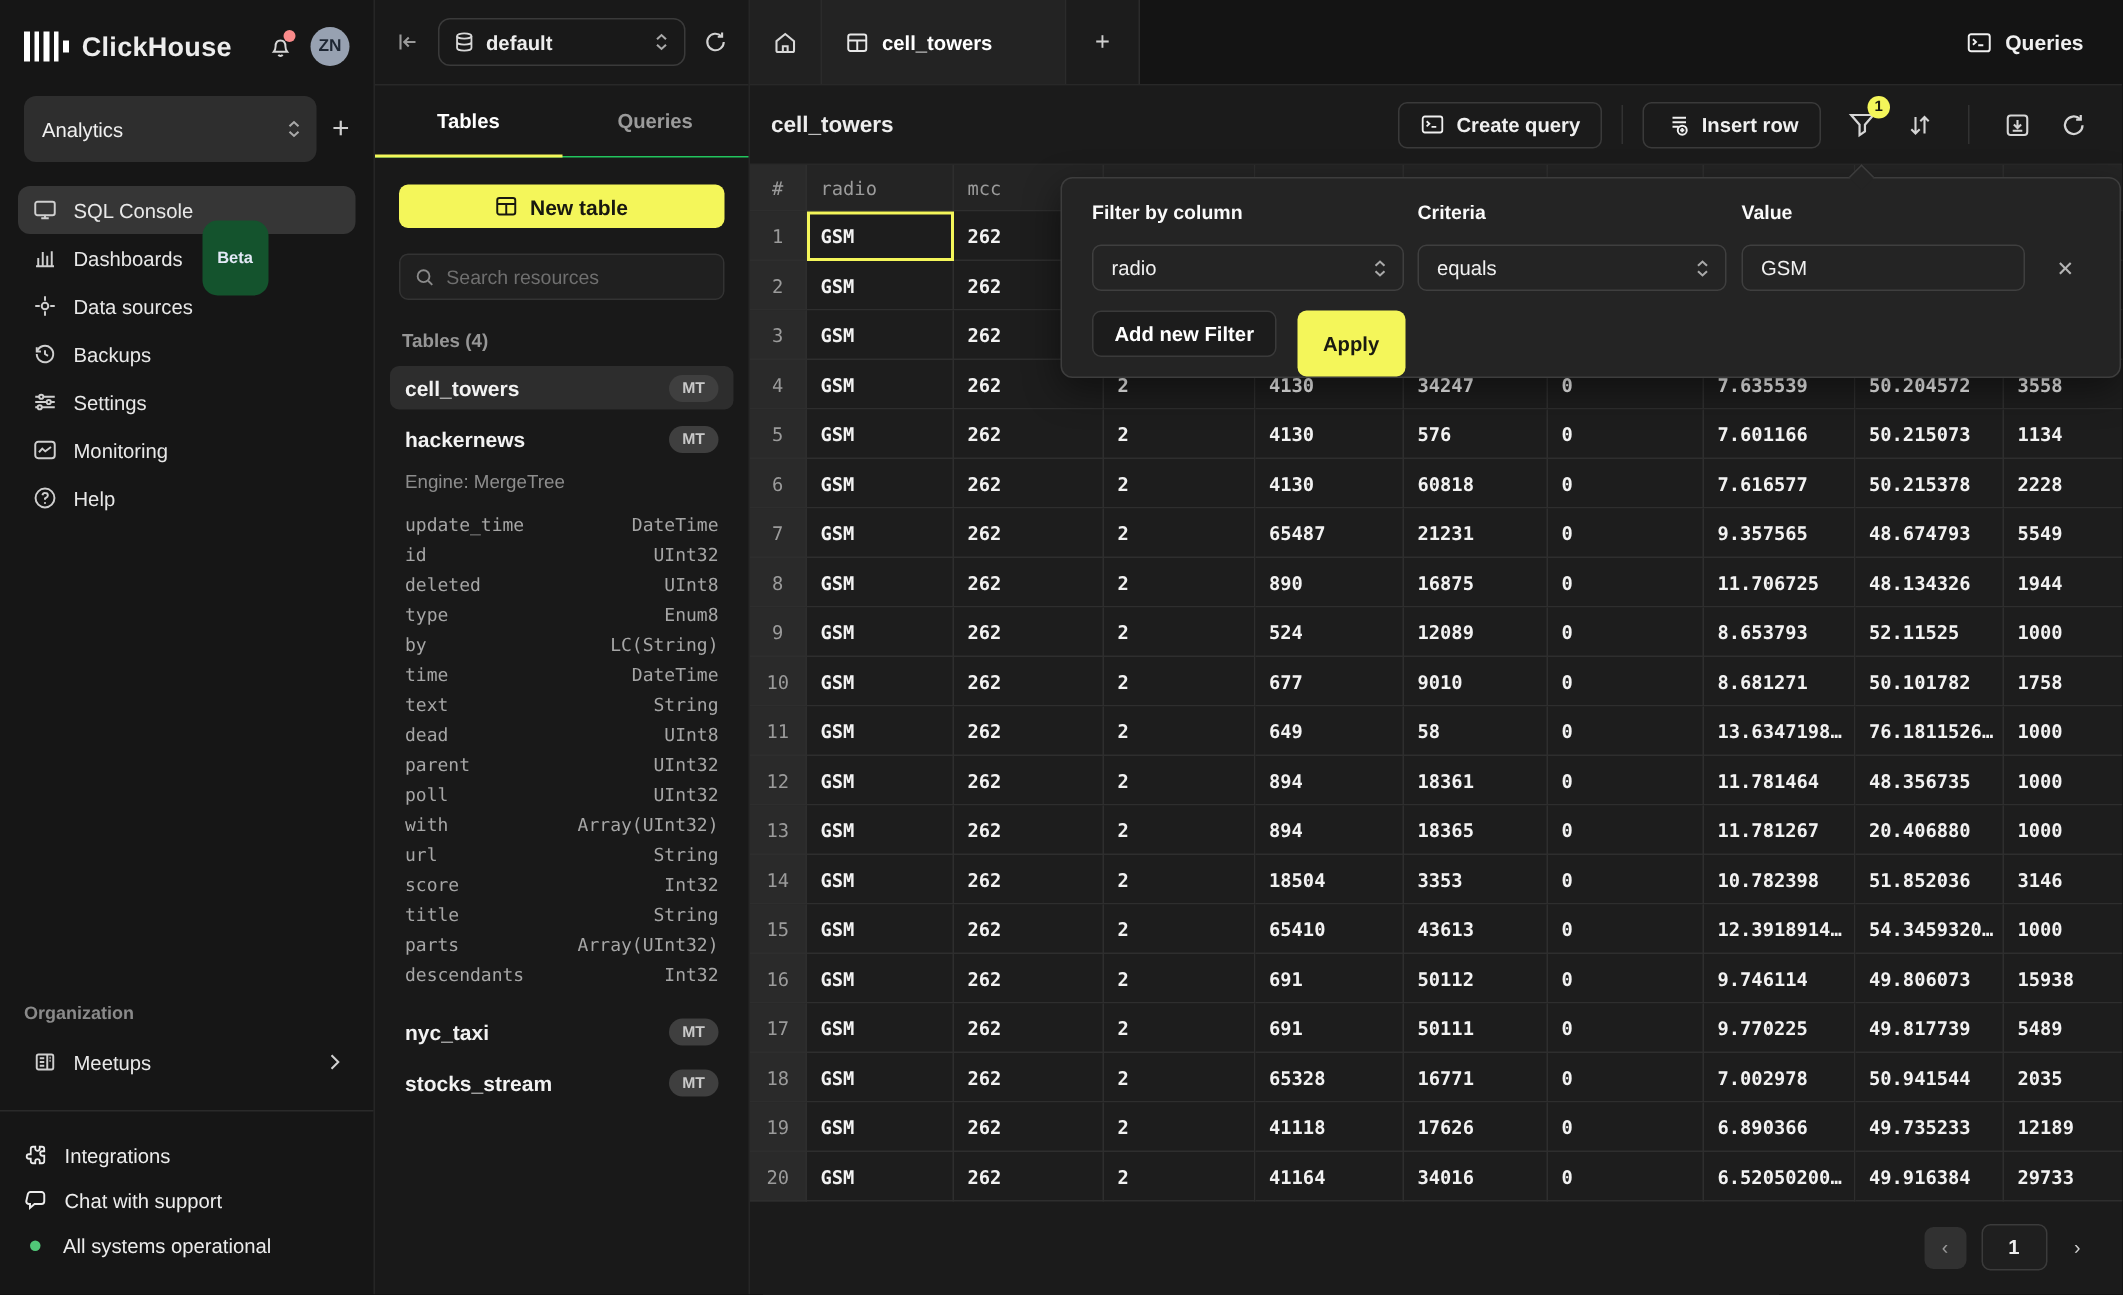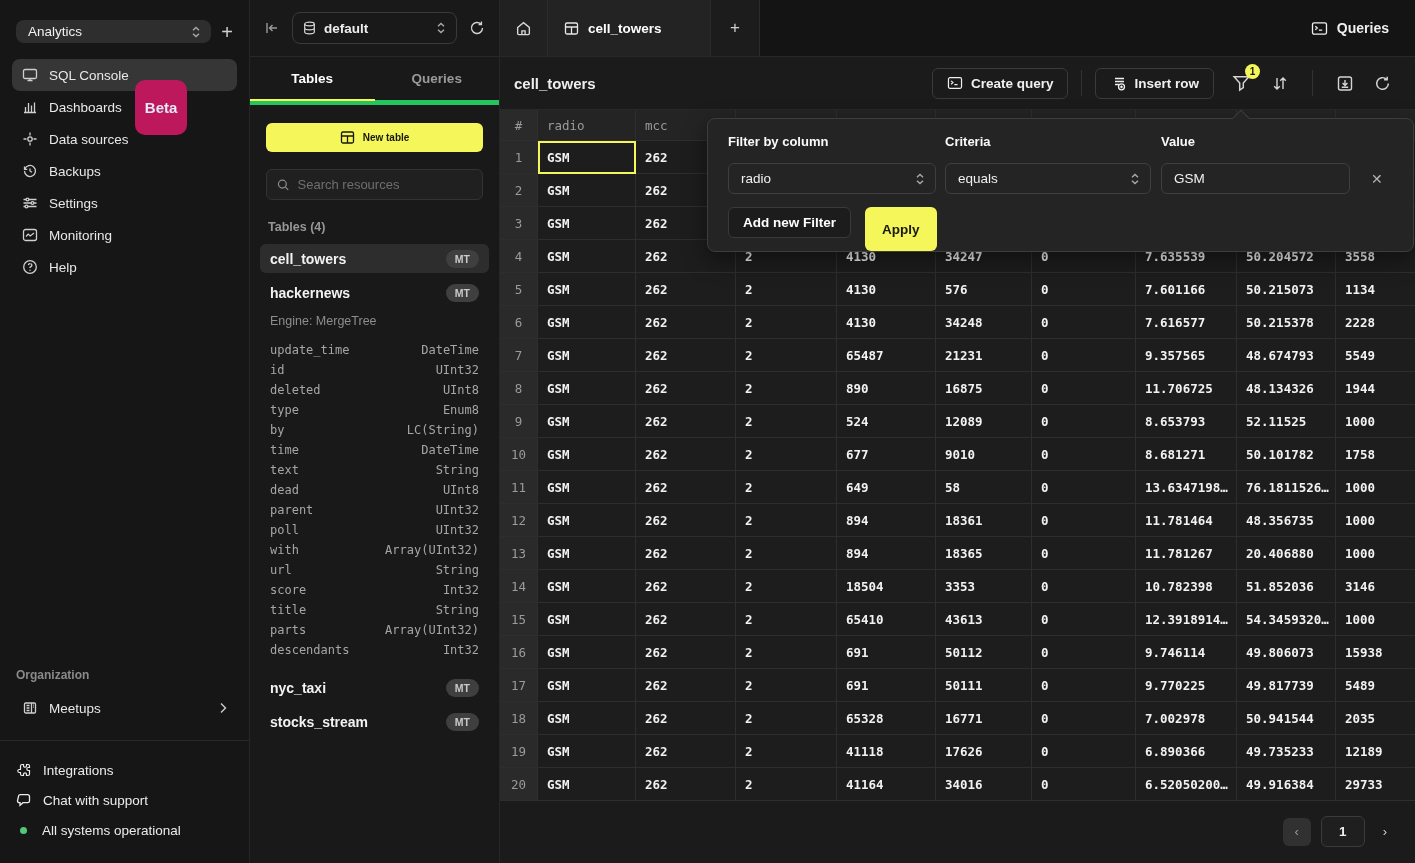--- a/index.html
+++ b/index.html
@@ -16,31 +16,31 @@
   .logo-mark i { display:block; width:3.5px; height:20px; background:#fff; }
   .logo-mark i.dot { height:8px; }
   .brand { font-size:18px; font-weight:700; letter-spacing:.2px; }
   .logo-spacer { flex:1; }
   .bell { position:relative; margin-right:12px; color:#d6d6d6; }
   .bell .reddot { position:absolute; top:-3px; right:-2px; width:8px; height:8px; border-radius:50%; background:#f98a8a; }
   .avatar { width:26px; height:26px; border-radius:50%; background:#97a1b1; color:#1d2633;
     font-size:11.5px; font-weight:700; display:flex; align-items:center; justify-content:center; }
 
   .ws-row { display:flex; align-items:center; gap:10px; padding:6px 16px 16px; }
-  .ws-select { flex:1; height:23px; background:#2e2e2e; border-radius:8px; display:flex; align-items:center;
+  .ws-select { flex:1; height:44px; background:#2e2e2e; border-radius:8px; display:flex; align-items:center;
     padding:0 10px 0 12px; font-size:13.5px; color:#f0f0f0; cursor:pointer; }
   .ws-select .grow { flex:1; }
   .plus-btn { color:#cfcfcf; font-size:20px; font-weight:400; line-height:1; cursor:pointer; }
 
   .menu { padding:0 12px; }
   .menu-item { height:32px; display:flex; align-items:center; gap:11px; padding:0 10px; border-radius:8px;
     font-size:13.5px; color:#e8e8e8; cursor:pointer; margin-bottom:0px; }
   .menu-item.active { background:#363636; }
   .menu-item .mi-icon { width:16px; display:flex; justify-content:center; color:#cfcfcf; }
-  .badge-beta { margin-left:2px; background:#be185d; color:#e3e9f6; font-size:15px; font-weight:600;
+  .badge-beta { margin-left:2px; background:#14532d; color:#e3e9f6; font-size:11px; font-weight:600;
     padding:19px 10px; border-radius:10px; }
 
   .connect-wrap { padding:18px 16px 0; }
   .connect-btn { height:34px; border:1px solid #3a3a3a; border-radius:8px; display:flex; align-items:center;
     gap:10px; padding:0 12px; font-size:13.5px; cursor:pointer; color:#ededed; }
 
   .side-spacer { flex:1; }
   .org-label { padding:0 16px 10px; font-size:12px; font-weight:700; color:#8a8a8a; }
   .side-divider { border-top:1px solid #2a2a2a; margin:16px 0 14px; }
   .side-bottom { padding:0 16px 4px; }
@@ -49,29 +49,29 @@
 
   
   .tpanel { width:250px; flex:0 0 250px; background:#191919; border-right:1px solid #262626; display:flex; flex-direction:column; }
   .tpanel-top { height:57px; border-bottom:1px solid #282828; display:flex; align-items:center; padding:0 14px; gap:12px; }
   .collapse-icon { color:#9a9a9a; font-size:15px; cursor:pointer; }
   .db-select { flex:1; height:32px; border:1px solid #3a3a3a; border-radius:8px; display:flex; align-items:center;
     gap:8px; padding:0 10px; font-size:13.5px; font-weight:600; cursor:pointer; }
   .db-select .grow { flex:1; }
   .refresh-sm { color:#d2d2d2; cursor:pointer; }
 
-  .ttabs { height:48px; border-bottom:5px solid #22c55e; display:flex; }
+  .ttabs { height:48px; border-bottom:1px solid #22c55e; display:flex; }
   .ttab { flex:1; display:flex; align-items:center; justify-content:center; font-size:13.5px; color:#9a9a9a;
     cursor:pointer; position:relative; font-weight:600; }
   .ttab.active { color:#fff; }
   .ttab.active::after { content:""; position:absolute; left:0; right:0; bottom:-1px; height:2px; background:var(--accent,#f4f65a); }
 
   .tpanel-body { flex:1; overflow:hidden; padding:18px 16px 0; }
   .newtable-btn { height:29px; width:100%; background:var(--accent,#f4f65a); border:none; border-radius:6px;
-    color:#18180f; font-size:10px; font-weight:600; display:flex; align-items:center; justify-content:center;
+    color:#18180f; font-size:14px; font-weight:600; display:flex; align-items:center; justify-content:center;
     gap:8px; cursor:pointer; }
   .search-box { margin-top:17px; height:31px; border:1px solid #333; border-radius:6px; background:#202020;
     display:flex; align-items:center; gap:8px; padding:0 10px; color:#777; }
   .search-box input { background:transparent; border:none; outline:none; color:#ddd; font-size:13px; width:100%;
     font-family:"Liberation Sans", sans-serif; }
   .search-box input::placeholder { color:#6f6f6f; }
   .tables-section { margin-top:20px; }
   .tables-label { font-size:12.5px; font-weight:700; color:#969696; padding:0 2px 10px; }
   .table-item { height:29px; margin:0 -6px; padding:0 10px; border-radius:6px; display:flex; align-items:center;
     font-size:14px; font-weight:600; color:#f2f2f2; cursor:pointer; }
@@ -149,20 +149,39 @@
     font-family:"Liberation Sans", sans-serif; }
   .pop-btn-apply { position:absolute; top:88px; left:157px; height:44px; padding:0 17px; background:var(--accent,#f4f65a);
     border:none; border-radius:6px; color:#1a1a10; font-size:13.5px; font-weight:600; cursor:pointer;
     font-family:"Liberation Sans", sans-serif; }
   .chev-ud { color:#a9a9a9; }
 </style>
 </head>
 <body>
 
 <aside class="sidebar">
+  <div class="logo-row">
+    <span class="logo-mark">
+      <i></i>
+        <i></i>
+        <i></i>
+        <i></i>
+        <i class="dot"></i>
+    </span>
+    <span class="brand">ClickHouse</span>
+    <span class="logo-spacer"></span>
+    <span class="bell">
+      <svg width="16" height="17" viewBox="0 0 16 16" fill="none" stroke="currentColor" stroke-width="1.3">
+        <path d="M3.5 11h9c-.8-1-1.2-1.8-1.2-3.4 0-2.5-1-4.1-3.3-4.1S4.7 5.1 4.7 7.6C4.7 9.2 4.3 10 3.5 11z"></path>
+        <path d="M6.6 13a1.6 1.6 0 0 0 2.8 0"></path>
+      </svg>
+      <span class="reddot"></span>
+    </span>
+    <span class="avatar">ZN</span>
+  </div>
 
   <div class="ws-row">
     <div class="ws-select">
       <span>Analytics</span>
       <span class="grow"></span>
       <svg class="chev-ud" width="10" height="14" viewBox="0 0 10 14" fill="none" stroke="currentColor" stroke-width="1.4">
           <path d="M2 5.2 5 2.4l3 2.8M2 8.8l3 2.8 3-2.8"></path>
         </svg>
     </div>
     <span class="plus-btn">+</span>
@@ -573,21 +592,21 @@
           <div class="gcell c7">7.601166</div>
           <div class="gcell c8">50.215073</div>
           <div class="gcell c9">1134</div>
         </div>
         <div class="grid-row">
           <div class="gcell c0 num">6</div>
           <div class="gcell c1">GSM</div>
           <div class="gcell c2">262</div>
           <div class="gcell c3">2</div>
           <div class="gcell c4">4130</div>
-          <div class="gcell c5">34248</div>
+          <div class="gcell c5">60818</div>
           <div class="gcell c6">0</div>
           <div class="gcell c7">7.616577</div>
           <div class="gcell c8">50.215378</div>
           <div class="gcell c9">2228</div>
         </div>
         <div class="grid-row">
           <div class="gcell c0 num">7</div>
           <div class="gcell c1">GSM</div>
           <div class="gcell c2">262</div>
           <div class="gcell c3">2</div>

